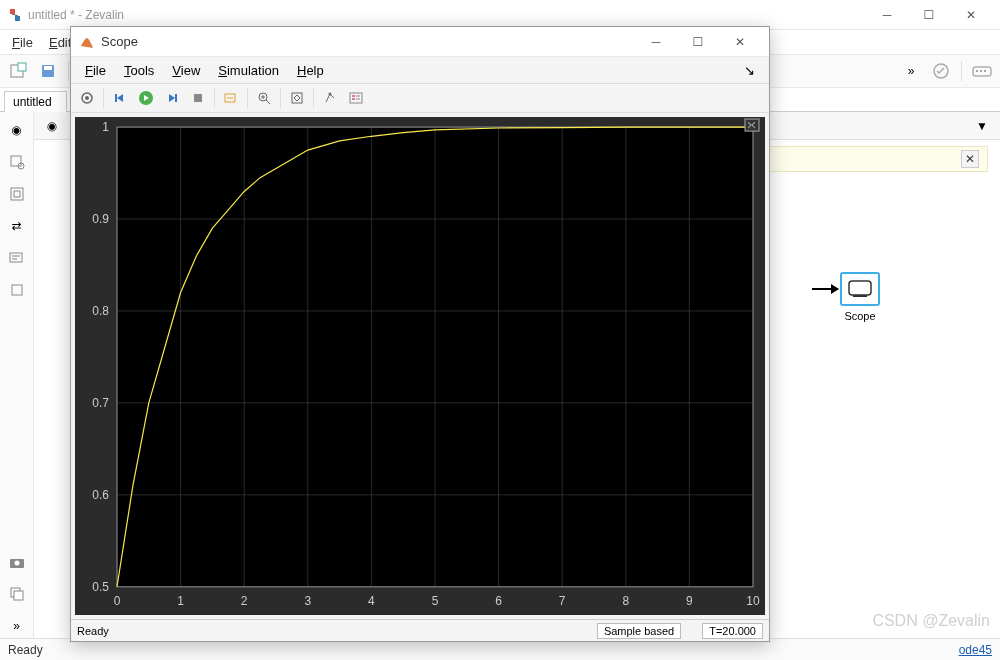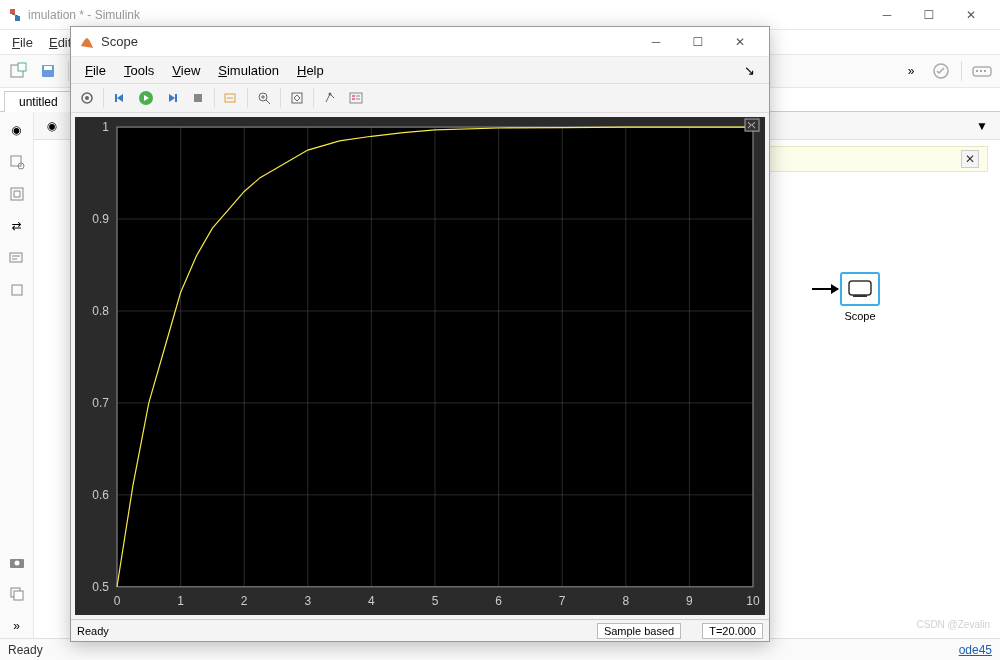--- a/index.html
+++ b/index.html
@@ -11,21 +11,21 @@
 .main-titlebar .title-icon { width: 14px; height: 14px; margin-right: 6px; }
 .main-titlebar .title-text { flex: 1; color: #999; font-size: 12px; }
 .winbtn { width: 42px; height: 28px; display: flex; align-items: center; justify-content: center; color: #555; }
 .main-menubar { height: 24px; display: flex; align-items: center; padding: 0 6px; gap: 4px; }
 .main-menubar span { padding: 2px 6px; color: #333; font-size: 13px; }
 .main-menubar span u { text-decoration: underline; }
 .main-toolbar { height: 34px; border-top: 1px solid #e8e8e8; border-bottom: 1px solid #e8e8e8; background: #fafafa; display: flex; align-items: center; padding: 0 6px; gap: 6px; }
 .tb-btn { width: 24px; height: 24px; display: flex; align-items: center; justify-content: center; border-radius: 3px; }
 .tb-sep { width: 1px; height: 20px; background: #ddd; margin: 0 2px; }
 .tabbar { height: 24px; border-bottom: 1px solid #ccc; display: flex; align-items: flex-end; padding-left: 4px; }
-.tab { padding: 3px 14px 3px 14px; border: 1px solid #ccc; border-bottom: none; background: #fff; font-size: 12px; margin-bottom: -1px; }
+.tab { padding: 3px 14px 3px 8px; border: 1px solid #ccc; border-bottom: none; background: #fff; font-size: 12px; margin-bottom: -1px; }
 .canvas-row { flex: 1; display: flex; position: relative; }
 .left-toolbar { width: 34px; background: #fafafa; border-right: 1px solid #e8e8e8; display: flex; flex-direction: column; align-items: center; padding-top: 6px; gap: 8px; }
 .canvas { flex: 1; position: relative; background: #fff; }
 .browser-bar { position: absolute; top: 0; left: 0; right: 0; height: 28px; background: #f7f7f7; border-bottom: 1px solid #e0e0e0; display: flex; align-items: center; padding: 0 6px; gap: 6px; }
 .info-banner { position: absolute; top: 34px; left: 42px; right: 12px; height: 26px; background: #fdfdea; border: 1px solid #e8e8c0; display: flex; align-items: center; padding: 0 8px; font-size: 12px; color: #333; }
 .info-banner .close-x { margin-left: auto; width: 18px; height: 18px; border: 1px solid #ccc; display: flex; align-items: center; justify-content: center; background: #f4f4f4; }
 .scope-block { position: absolute; right: 120px; top: 160px; display: flex; flex-direction: column; align-items: center; }
 .scope-block .blk { width: 40px; height: 34px; border: 2px solid #3daee9; background: #fff; border-radius: 3px; display: flex; align-items: center; justify-content: center; }
 .scope-block .label { margin-top: 4px; font-size: 11px; }
 .arrow-in { position: absolute; right: 162px; top: 176px; width: 26px; height: 2px; background: #000; }
@@ -38,37 +38,37 @@
 .scope-window { position: absolute; left: 70px; top: 26px; width: 700px; height: 616px; background: #f4f4f4; border: 1px solid #999; box-shadow: 0 4px 18px rgba(0,0,0,0.25); display: flex; flex-direction: column; }
 .scope-titlebar { height: 30px; background: #fff; display: flex; align-items: center; padding: 0 8px; border-bottom: 1px solid #e8e8e8; }
 .scope-titlebar .ticon { width: 16px; height: 16px; margin-right: 6px; }
 .scope-titlebar .ttext { flex: 1; font-size: 13px; color: #333; }
 .scope-menubar { height: 26px; background: #f4f4f4; display: flex; align-items: center; padding: 0 6px; gap: 2px; }
 .scope-menubar span { padding: 2px 8px; font-size: 13px; }
 .scope-toolbar { height: 30px; background: #f4f4f4; border-top: 1px solid #ddd; border-bottom: 1px solid #ddd; display: flex; align-items: center; padding: 0 4px; gap: 2px; }
 .scope-plot { flex: 1; background: #2b2b2b; margin: 4px; position: relative; }
 .scope-status { height: 22px; background: #f4f4f4; border-top: 1px solid #ccc; display: flex; align-items: center; padding: 0 6px; font-size: 11px; }
 .scope-status .box { border: 1px solid #bbb; padding: 1px 6px; margin-left: 21px; background: #fff; }
-.watermark { position: absolute; right: 10px; bottom: 30px; color: #d0d0d0; font-size: 10px; pointer-events: none; }
+.watermark { position: absolute; right: 10px; bottom: 30px; color: #d0d0d0; font-size: 16px; pointer-events: none; }
 
 svg { display: block; }
 </style>
 </head>
 <body>
 
 <div class="main-window">
   <div class="main-titlebar">
     <span class="title-icon">
       <svg width="14" height="14">
           <rect x="2" y="1" width="5" height="5" fill="#d9534f"></rect>
           <rect x="7" y="8" width="5" height="5" fill="#337ab7"></rect>
           <path d="M4 6 L10 8" stroke="#555" stroke-width="1"></path>
         </svg>
     </span>
-    <span class="title-text">imulation * - Simulink</span>
+    <span class="title-text">untitled * - Zevalin</span>
     <div class="winbtn">─</div>
     <div class="winbtn">☐</div>
     <div class="winbtn">✕</div>
   </div>
   <div class="main-menubar">
     <span><u>F</u>ile</span>
     <span><u>E</u>dit</span>
   </div>
   <div class="main-toolbar">
     <div class="tb-btn">

